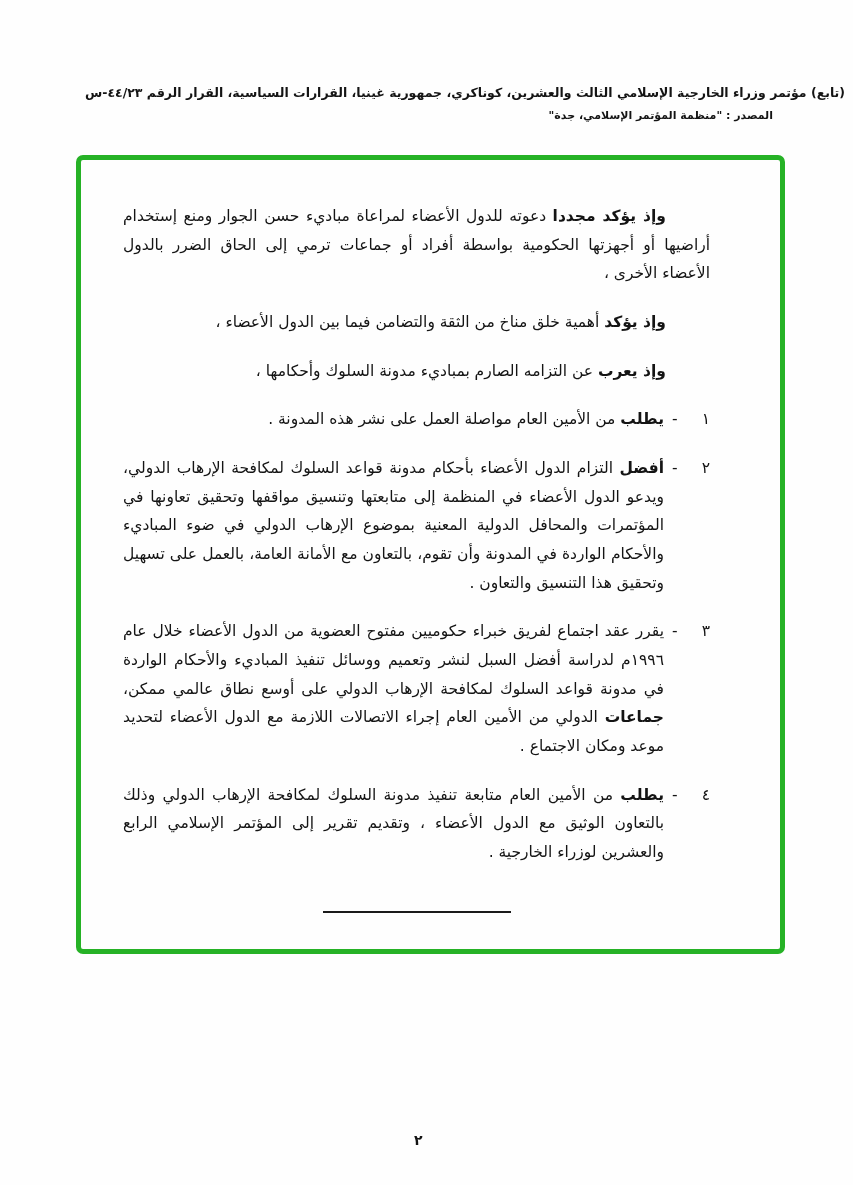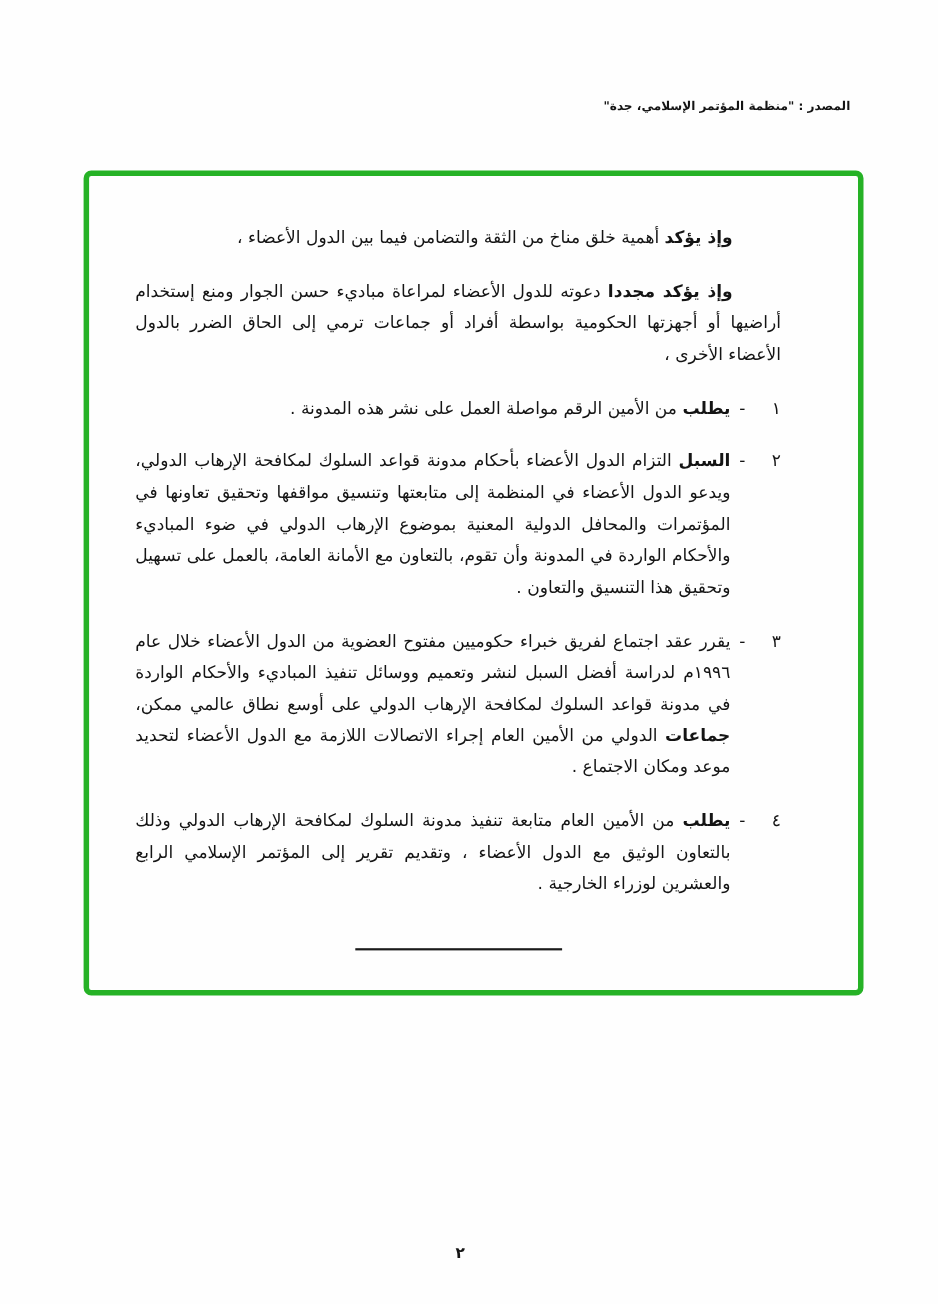--- a/index.html
+++ b/index.html
@@ -71,46 +71,48 @@
     position:absolute;
     top:1132px; left:414px;
     font-size:14px;
     font-weight:bold;
   }
 </style>
 </head>
 <body>
 
 <div class="doc-header">
+  <div class="line1">(تابع) مؤتمر وزراء الخارجية الإسلامي الثالث والعشرين، كوناكري، جمهورية غينيا، القرارات السياسية، القرار الرقم ٤٤/٢٣-س</div>
   <div class="line2">المصدر :  "منظمة المؤتمر الإسلامي، جدة"</div>
 </div>
 
 <div class="green-box" style="border-color: rgb(38, 178, 38);">
   <div class="content">
 
+    <p class="para"><b>وإذ يؤكد مجددا</b><span> دعوته للدول الأعضاء لمراعاة مباديء حسن الجوار ومنع إستخدام أراضيها أو أجهزتها الحكومية بواسطة أفراد أو جماعات ترمي إلى الحاق الضرر بالدول الأعضاء الأخرى ،</span></p>
+
     <p class="para"><b>وإذ يؤكد</b><span> أهمية خلق مناخ من الثقة والتضامن فيما بين الدول الأعضاء ،</span></p>
 
-    <p class="para"><b>وإذ يؤكد مجددا</b><span> دعوته للدول الأعضاء لمراعاة مباديء حسن الجوار ومنع إستخدام أراضيها أو أجهزتها الحكومية بواسطة أفراد أو جماعات ترمي إلى الحاق الضرر بالدول الأعضاء الأخرى ،</span></p>
 
-
+    <p class="para"><b>وإذ يعرب</b><span> عن التزامه الصارم بمباديء مدونة السلوك وأحكامها ،</span></p>
 
     <div class="item">
       <span class="marker">
           <span>١</span>
           <span>-</span>
         </span>
-      <span class="itext"><b>يطلب</b><span> من الأمين الرقم مواصلة العمل على نشر هذه المدونة .</span></span>
+      <span class="itext"><b>يطلب</b><span> من الأمين العام مواصلة العمل على نشر هذه المدونة .</span></span>
     </div>
 
     <div class="item">
       <span class="marker">
           <span>٢</span>
           <span>-</span>
         </span>
-      <span class="itext"><b>السبل</b><span> التزام الدول الأعضاء بأحكام مدونة قواعد السلوك لمكافحة الإرهاب الدولي، ويدعو الدول الأعضاء في المنظمة إلى متابعتها وتنسيق مواقفها وتحقيق تعاونها في المؤتمرات والمحافل الدولية المعنية بموضوع الإرهاب الدولي في ضوء المباديء والأحكام الواردة في المدونة وأن تقوم، بالتعاون مع الأمانة العامة، بالعمل على تسهيل وتحقيق هذا التنسيق والتعاون .</span></span>
+      <span class="itext"><b>أفضل</b><span> التزام الدول الأعضاء بأحكام مدونة قواعد السلوك لمكافحة الإرهاب الدولي، ويدعو الدول الأعضاء في المنظمة إلى متابعتها وتنسيق مواقفها وتحقيق تعاونها في المؤتمرات والمحافل الدولية المعنية بموضوع الإرهاب الدولي في ضوء المباديء والأحكام الواردة في المدونة وأن تقوم، بالتعاون مع الأمانة العامة، بالعمل على تسهيل وتحقيق هذا التنسيق والتعاون .</span></span>
     </div>
 
     <div class="item">
       <span class="marker">
           <span>٣</span>
           <span>-</span>
         </span>
       <span class="itext"><span>يقرر عقد اجتماع لفريق خبراء حكوميين مفتوح العضوية من الدول الأعضاء خلال عام ١٩٩٦م لدراسة أفضل السبل لنشر وتعميم ووسائل تنفيذ المباديء والأحكام الواردة في مدونة قواعد السلوك لمكافحة الإرهاب الدولي على أوسع نطاق عالمي ممكن، </span><b>جماعات</b><span> الدولي من الأمين العام إجراء الاتصالات اللازمة مع الدول الأعضاء لتحديد موعد ومكان الاجتماع .</span></span>
     </div>
 

